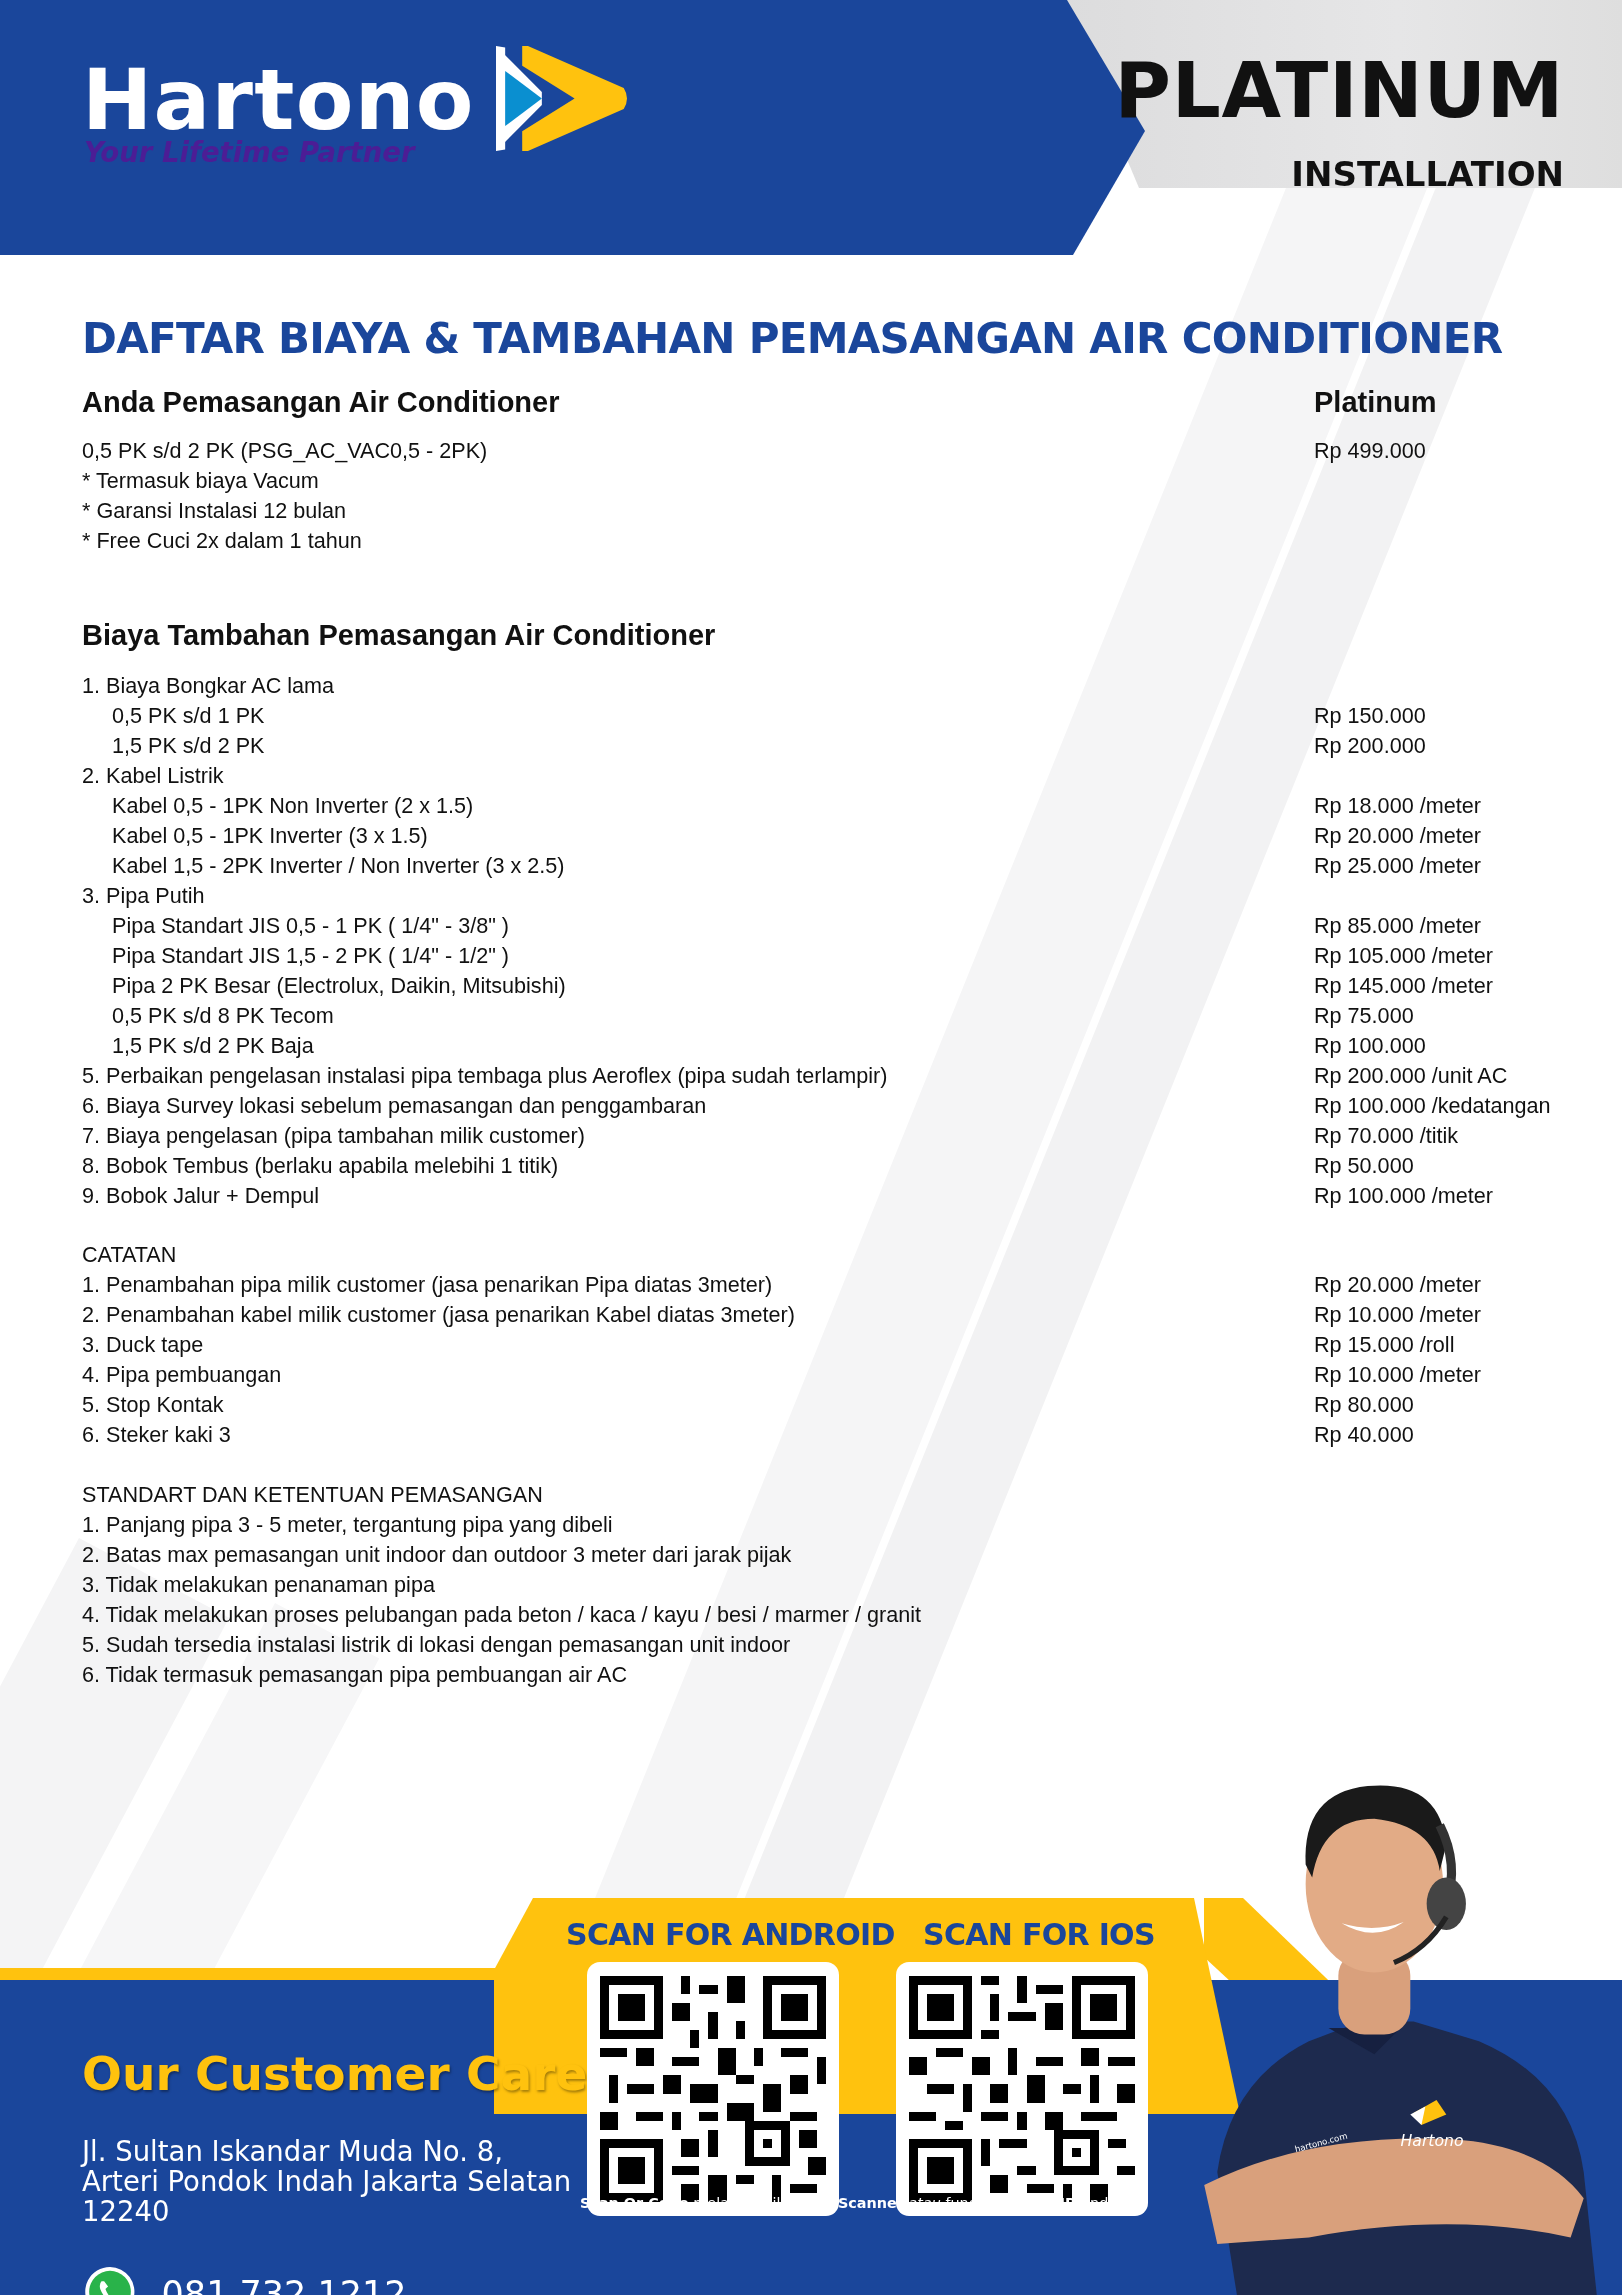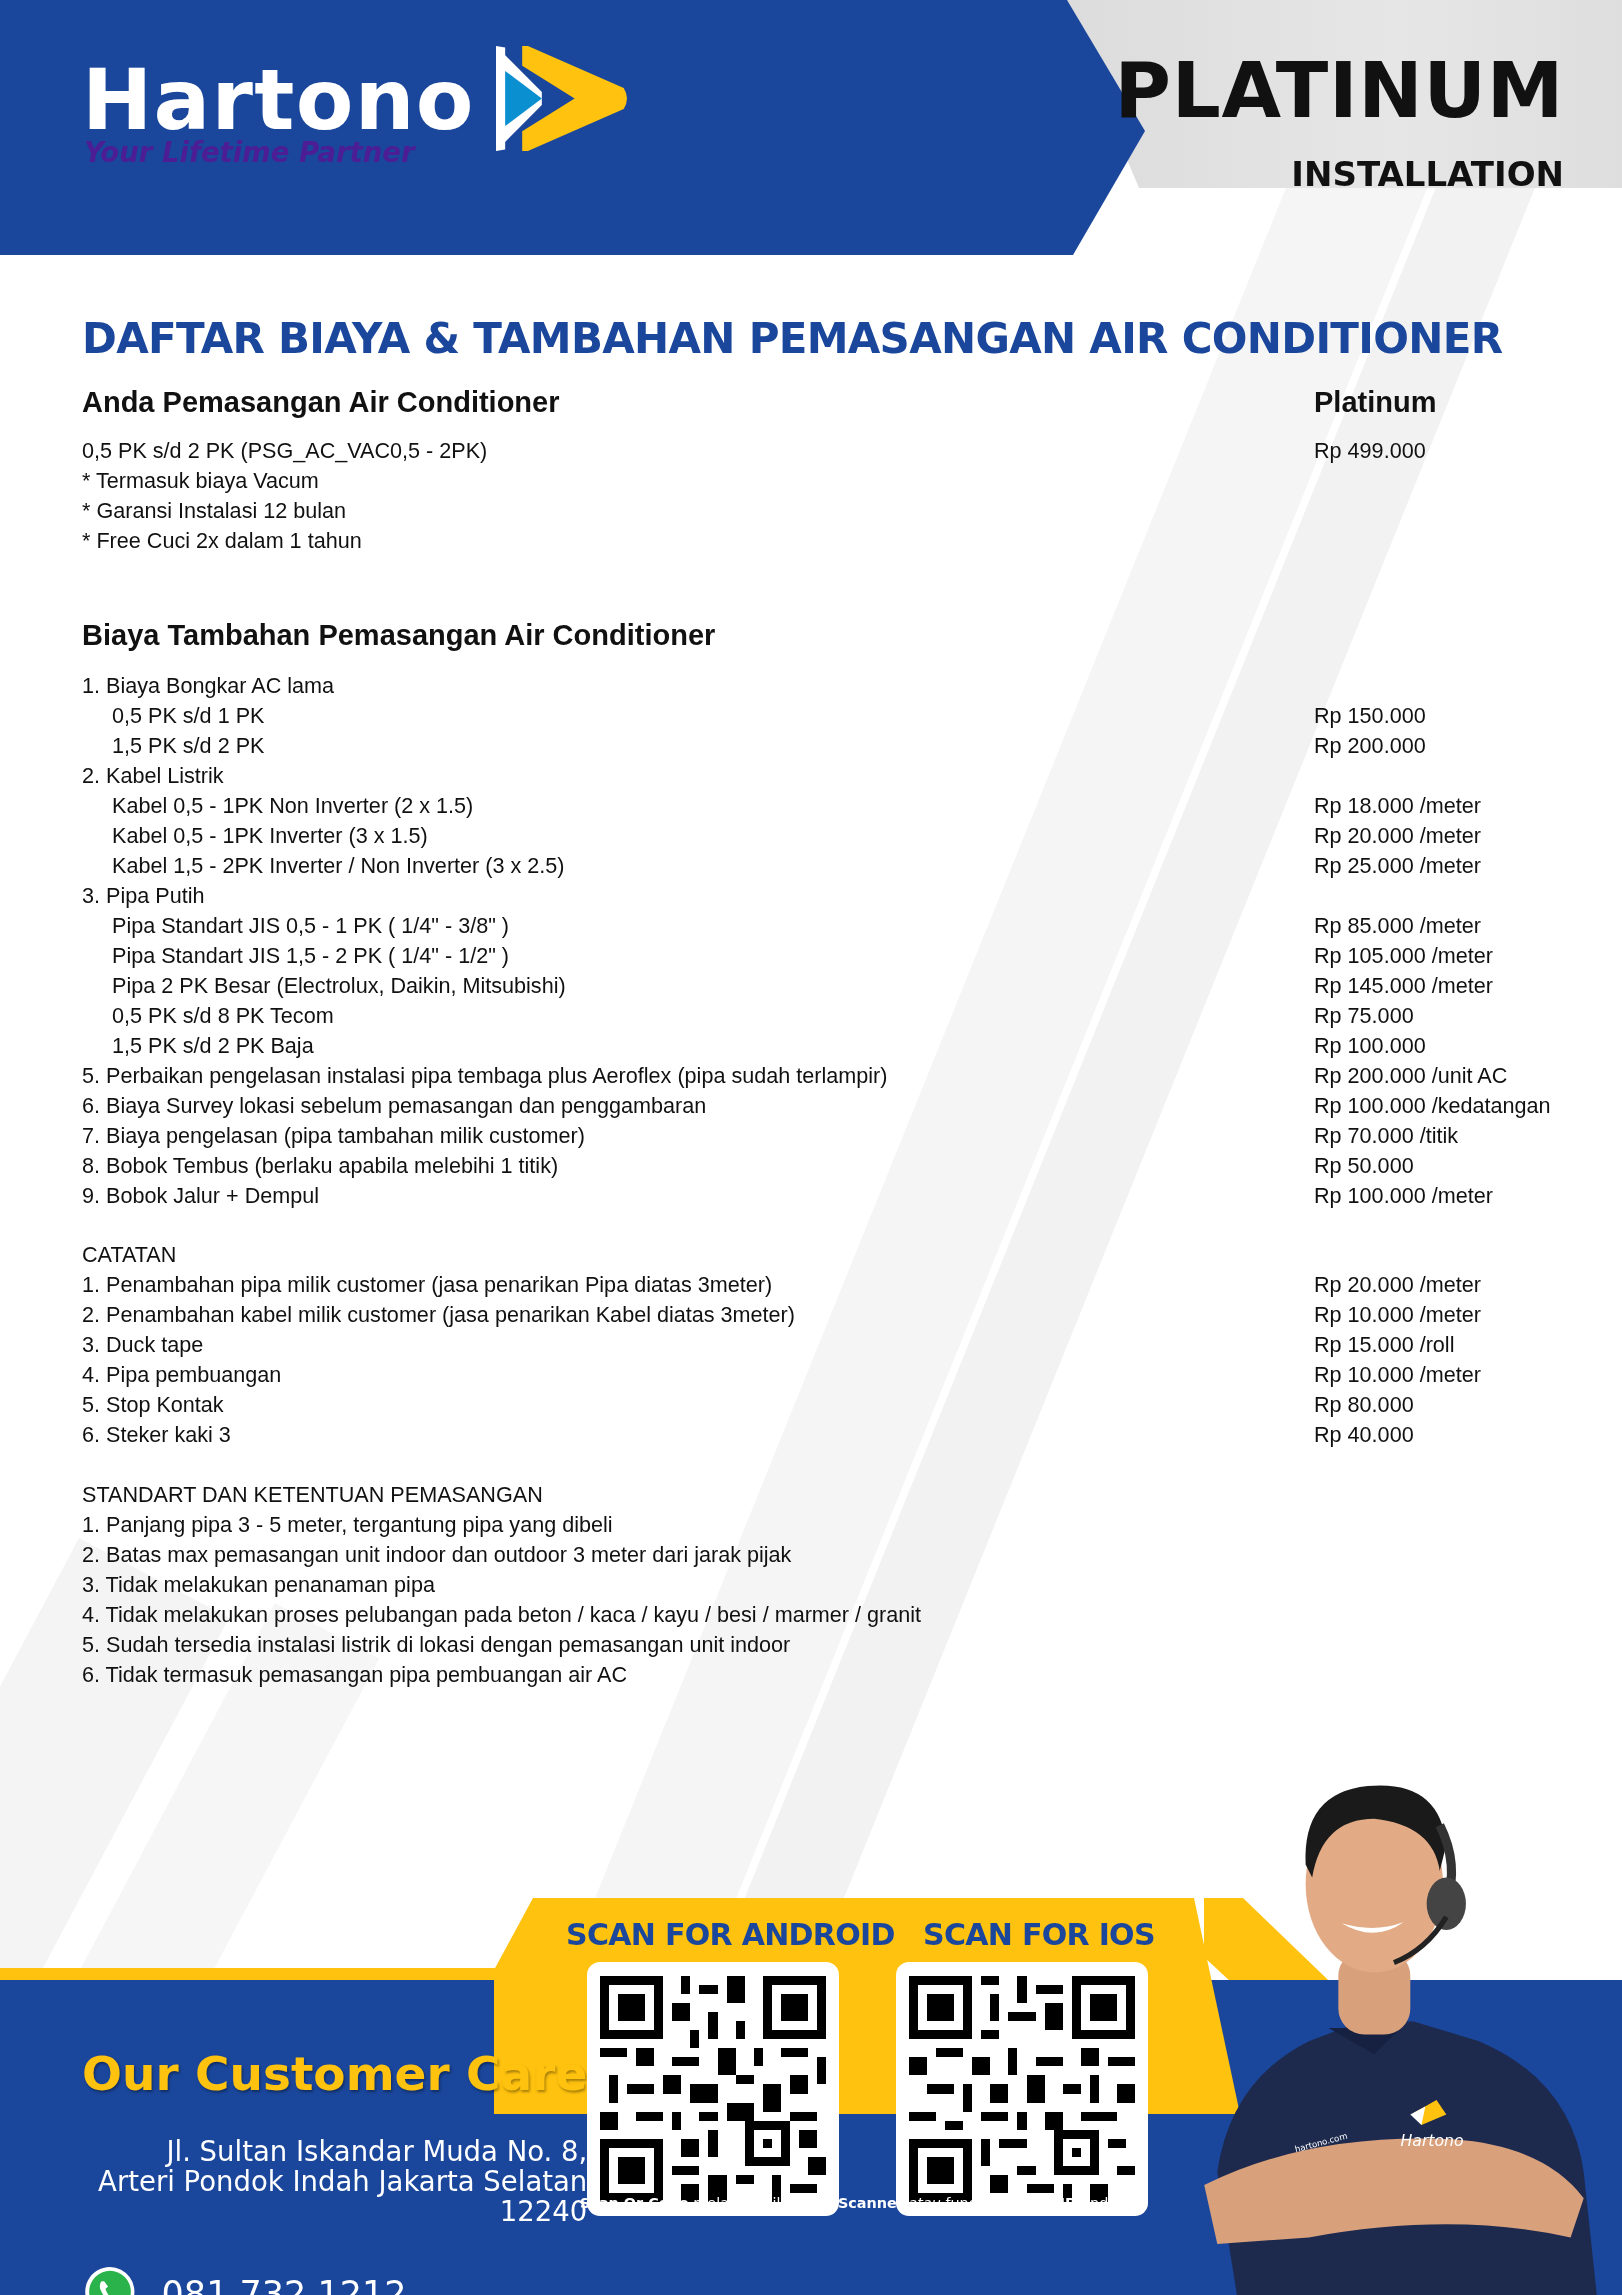--- a/index.html
+++ b/index.html
@@ -63,21 +63,21 @@
     .qr-yellow {
       position: absolute; left: 494px; top: 1898px; width: 746px; height: 216px; background: #ffc20e; z-index: 1;
       clip-path: polygon(39px 0, 700px 0, 746px 216px, 0 216px, 0 72px);
     }
     .qr-yellow-tail {
       position: absolute; left: 1204px; top: 1898px; width: 419px; height: 398px; background: #ffc20e; z-index: 1;
       clip-path: polygon(0 0, 39px 0, 419px 366px, 419px 398px, 366px 398px, 0 59px);
     }
     .cc { position: absolute; left: 82px; top: 2006px; z-index: 3; margin-top: 44px; }
     .cc-title { color: #ffc20e; font-family: "DejaVu Sans", sans-serif; font-weight: bold; font-size: 47px; line-height: 1; text-shadow: 1.3px 2px 2.6px rgba(0,0,0,0.35); }
-    .cc-addr { color: #fff; font-size: 27.5px; line-height: 30px; margin-top: 39px; font-family: "DejaVu Sans", sans-serif; text-align: right; }
+    .cc-addr { color: #fff; font-size: 27.5px; line-height: 30px; margin-top: 39px; font-family: "DejaVu Sans", sans-serif; }
     .cc-phone { display: flex; align-items: center; margin-top: 38px; }
     .cc-phone .num { color: #fff; font-size: 35px; margin-left: 23.6px; font-family: "DejaVu Sans", sans-serif; }
     .scan-labels { position: absolute; top: 1917px; left: 566px; z-index: 3; display: flex; }
     .scan-label { color: #1a469b; font-weight: bold; font-family: "DejaVu Sans", sans-serif; font-size: 30px; letter-spacing: -0.7px; }
     .qr-box { position: absolute; top: 1962px; width: 252px; height: 254px; background: #fff; border-radius: 13px; z-index: 3; display: flex; align-items: center; justify-content: center; }
     .scan-note { position: absolute; left: 580px; top: 2195px; z-index: 3; color: #fff; font-size: 14.4px; font-family: "DejaVu Sans", sans-serif; text-align: right; }
     .person { position: absolute; left: 1178px; top: 1714px; width: 445px; height: 581px; z-index: 2; }
   </style>
 </head>
 <body>

